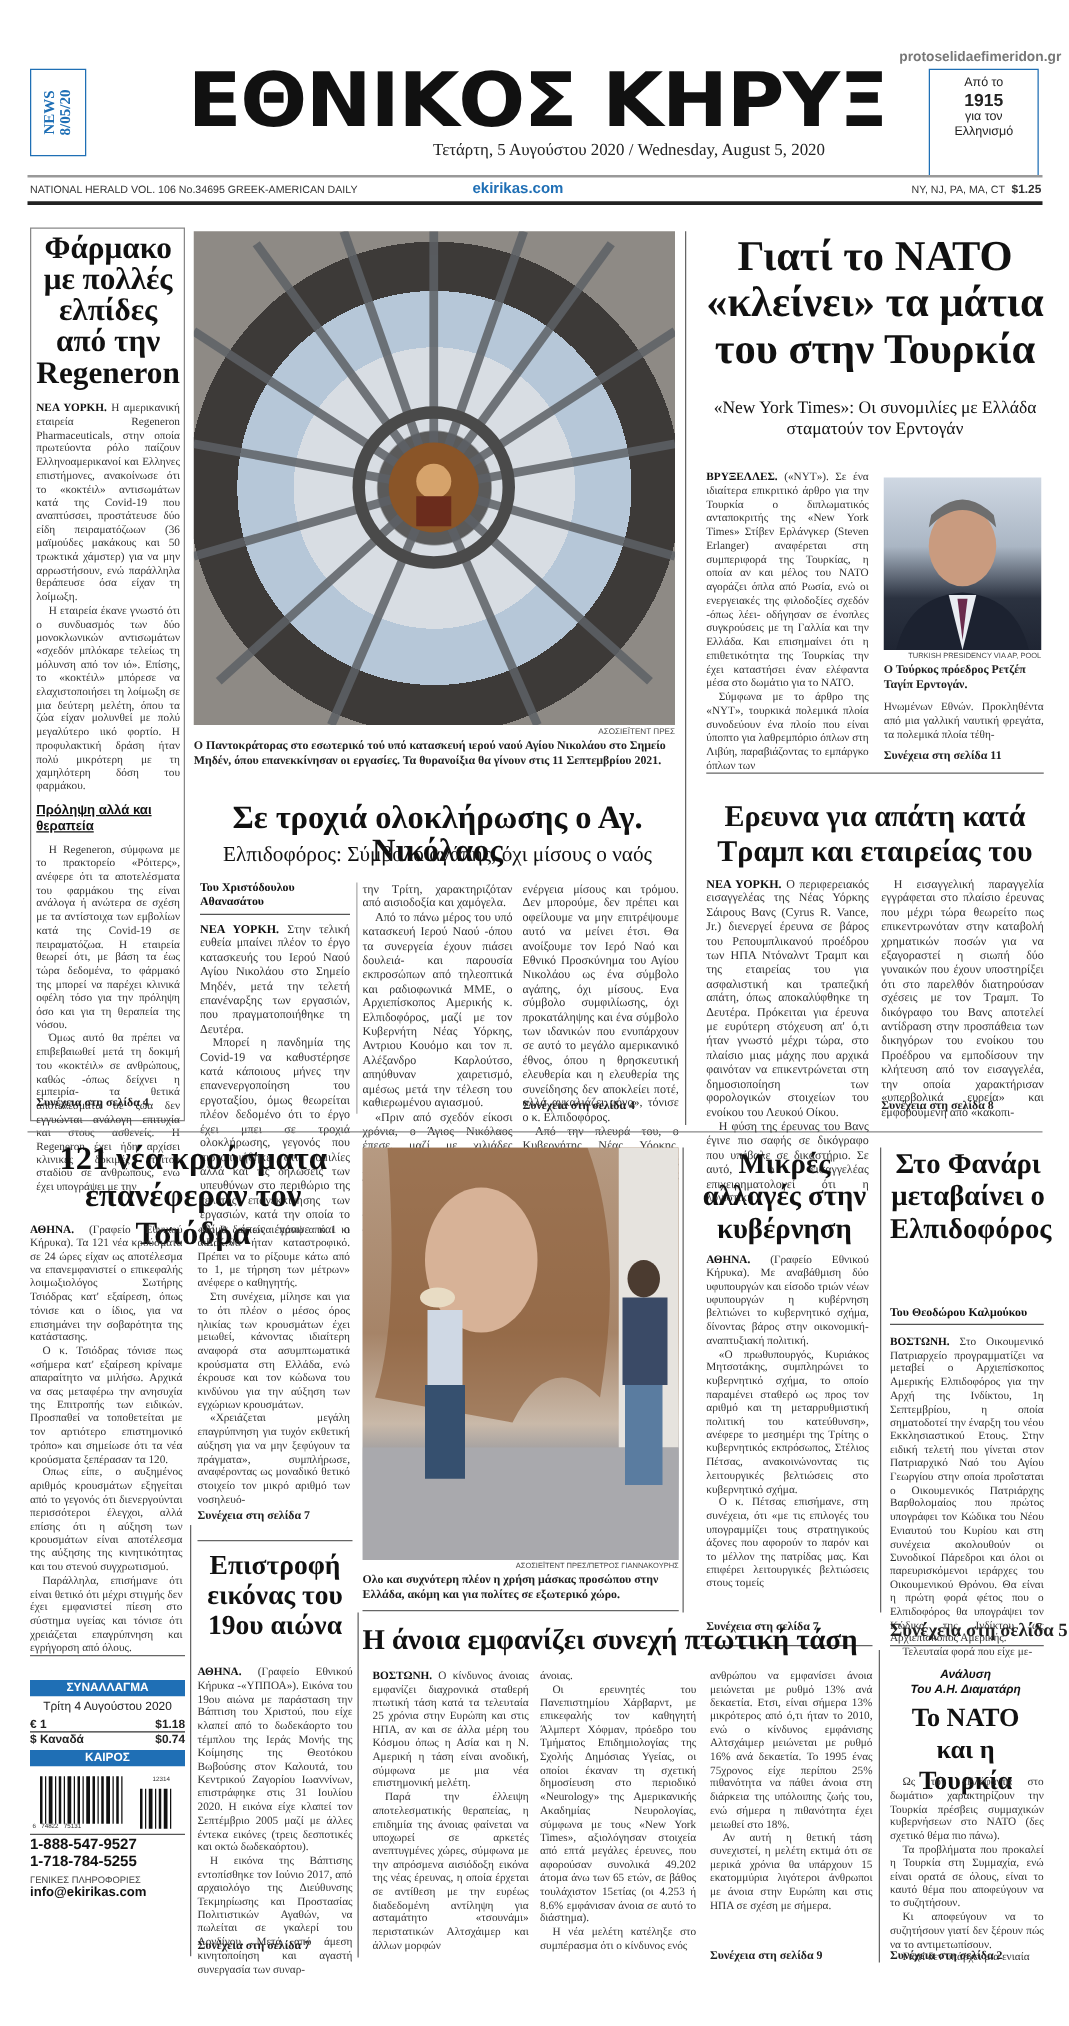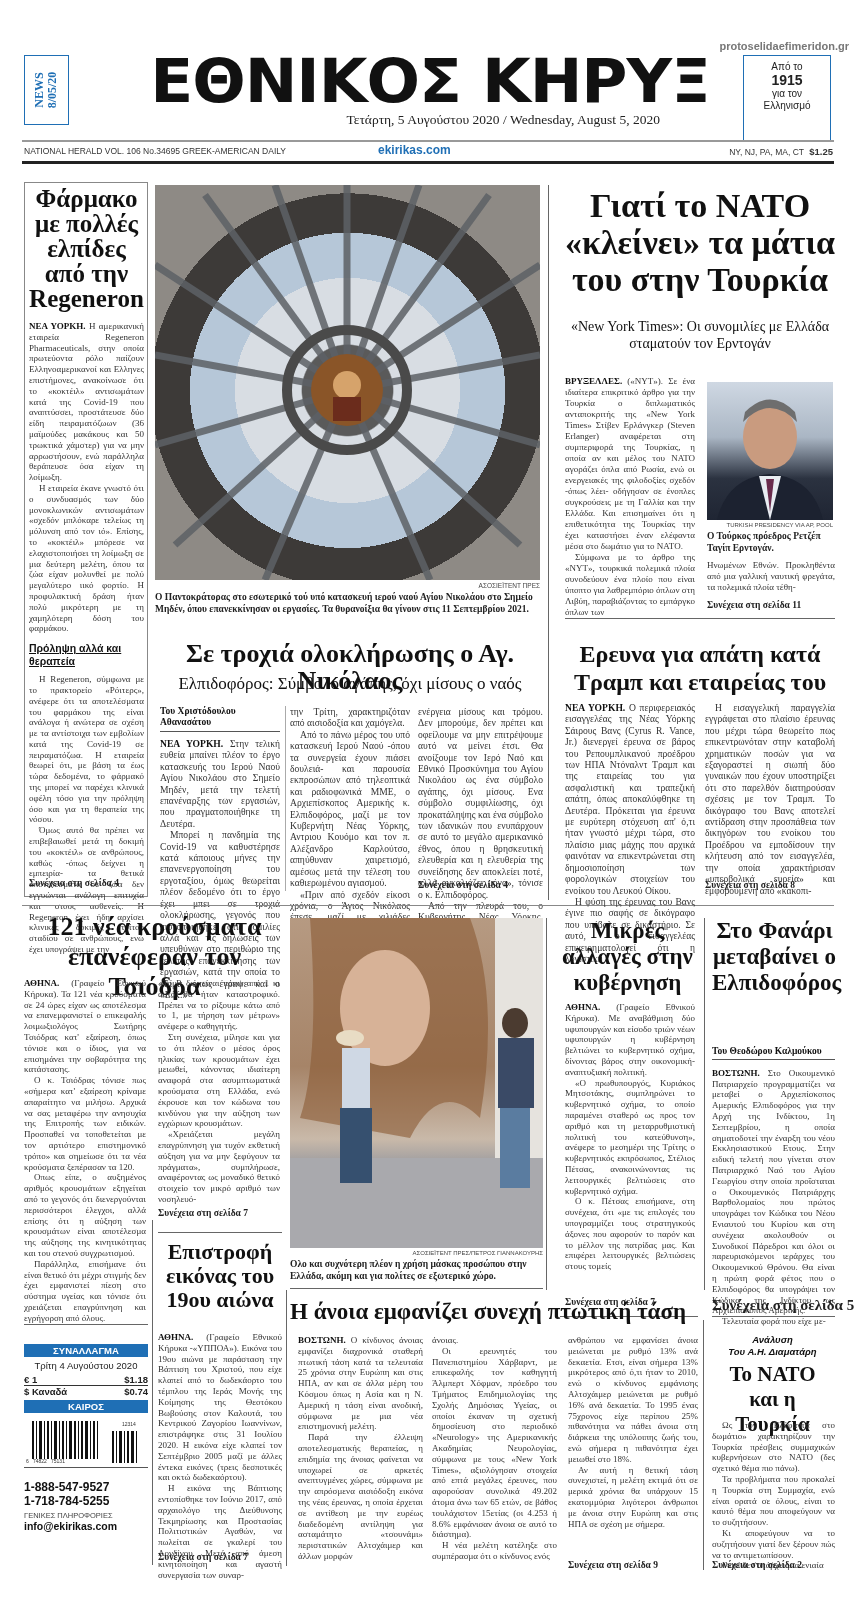--- a/index.html
+++ b/index.html
@@ -279,19 +279,19 @@
           <rect x="95" y="14" width="3" height="32"></rect>
           <rect x="100" y="14" width="1" height="32"></rect>
           <rect x="103" y="14" width="2" height="32"></rect>
           <rect x="107" y="14" width="3" height="32"></rect>
           <rect x="112" y="14" width="1" height="32"></rect>
       </g>
     </svg>
     <div class="abs" style="left:2px;top:41px;font-size:5px;color:#333;white-space:pre;">6   74822   75131</div>
     <div class="abs" style="left:98px;top:4px;font-size:5px;color:#333;">12314</div>
   </div>
-  <div style="border-top:1px solid #555;padding-top:12px;">
+  <div style="border-top:1px solid #555;padding-top:0;">
     <div style="font-weight:bold;font-size:12px;line-height:14px;color:#111;">1-888-547-9527</div>
     <div style="font-weight:bold;font-size:12px;line-height:14px;color:#111;">1-718-784-5255</div>
     <div style="font-size:7.5px;color:#444;margin-top:3px;">ΓΕΝΙΚΕΣ ΠΛΗΡΟΦΟΡΙΕΣ</div>
     <div style="font-weight:bold;font-size:10.5px;color:#111;">info@ekirikas.com</div>
   </div>
 </div>
 
 </body></html>

